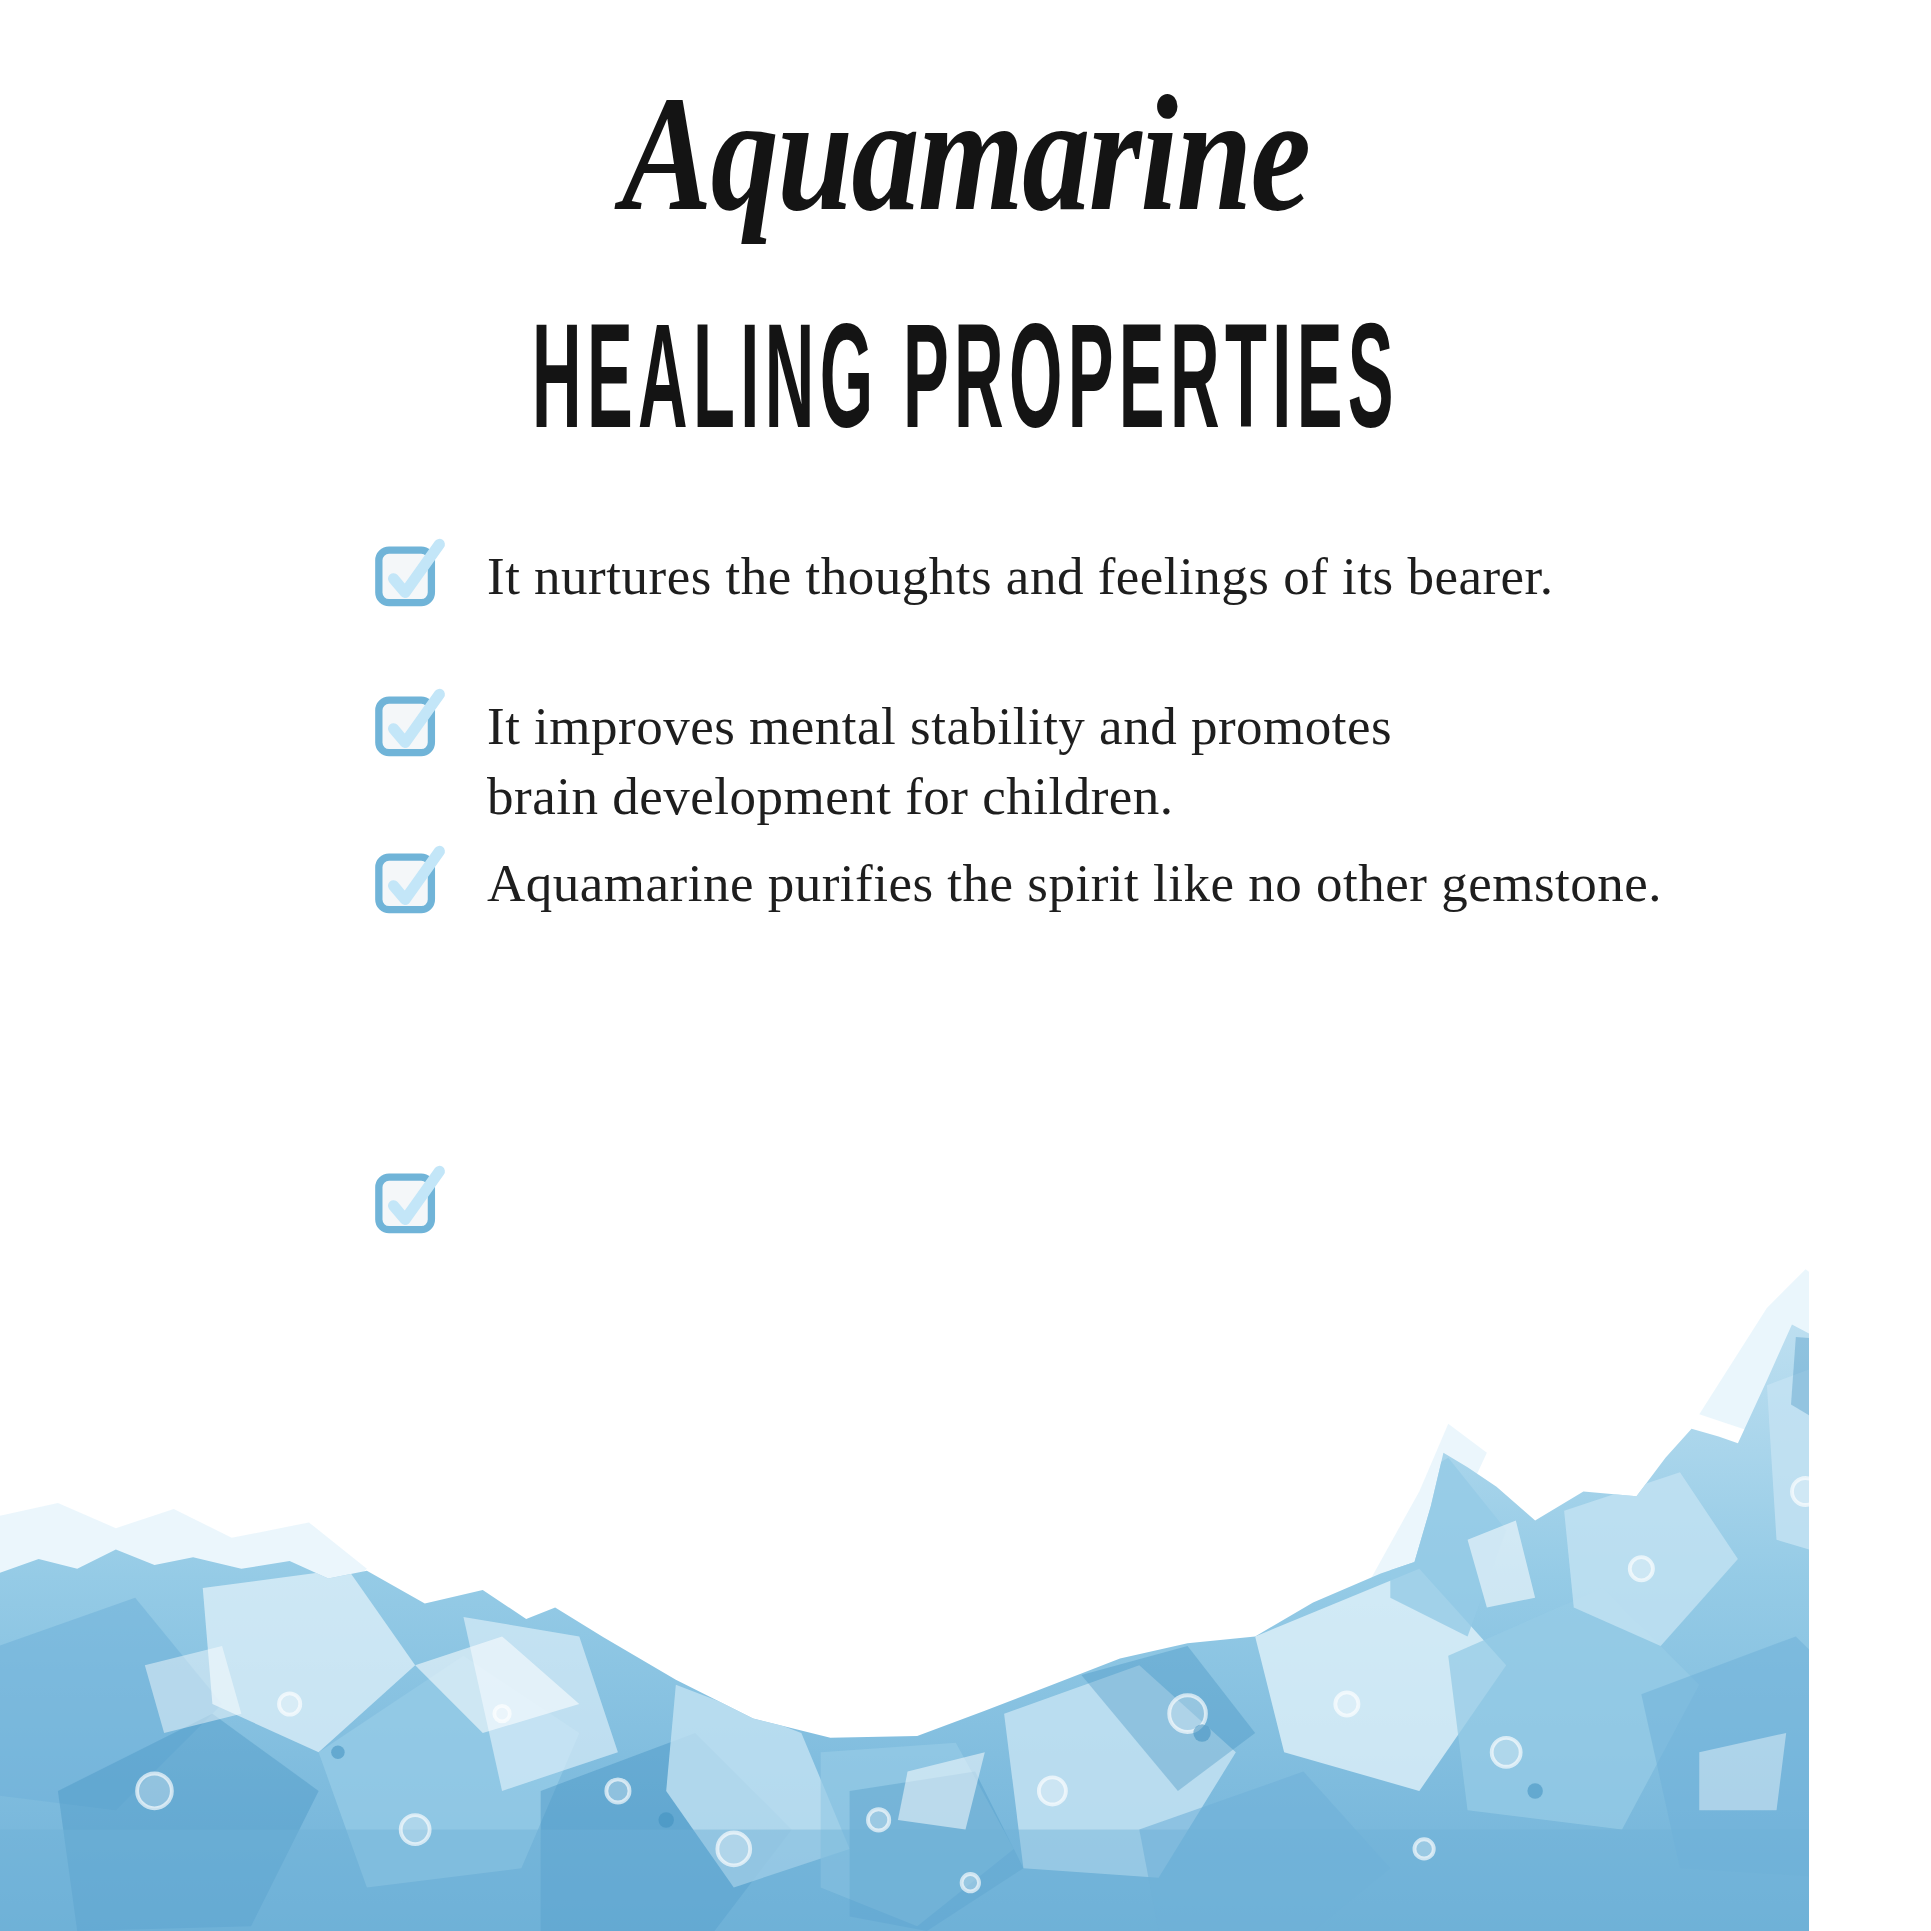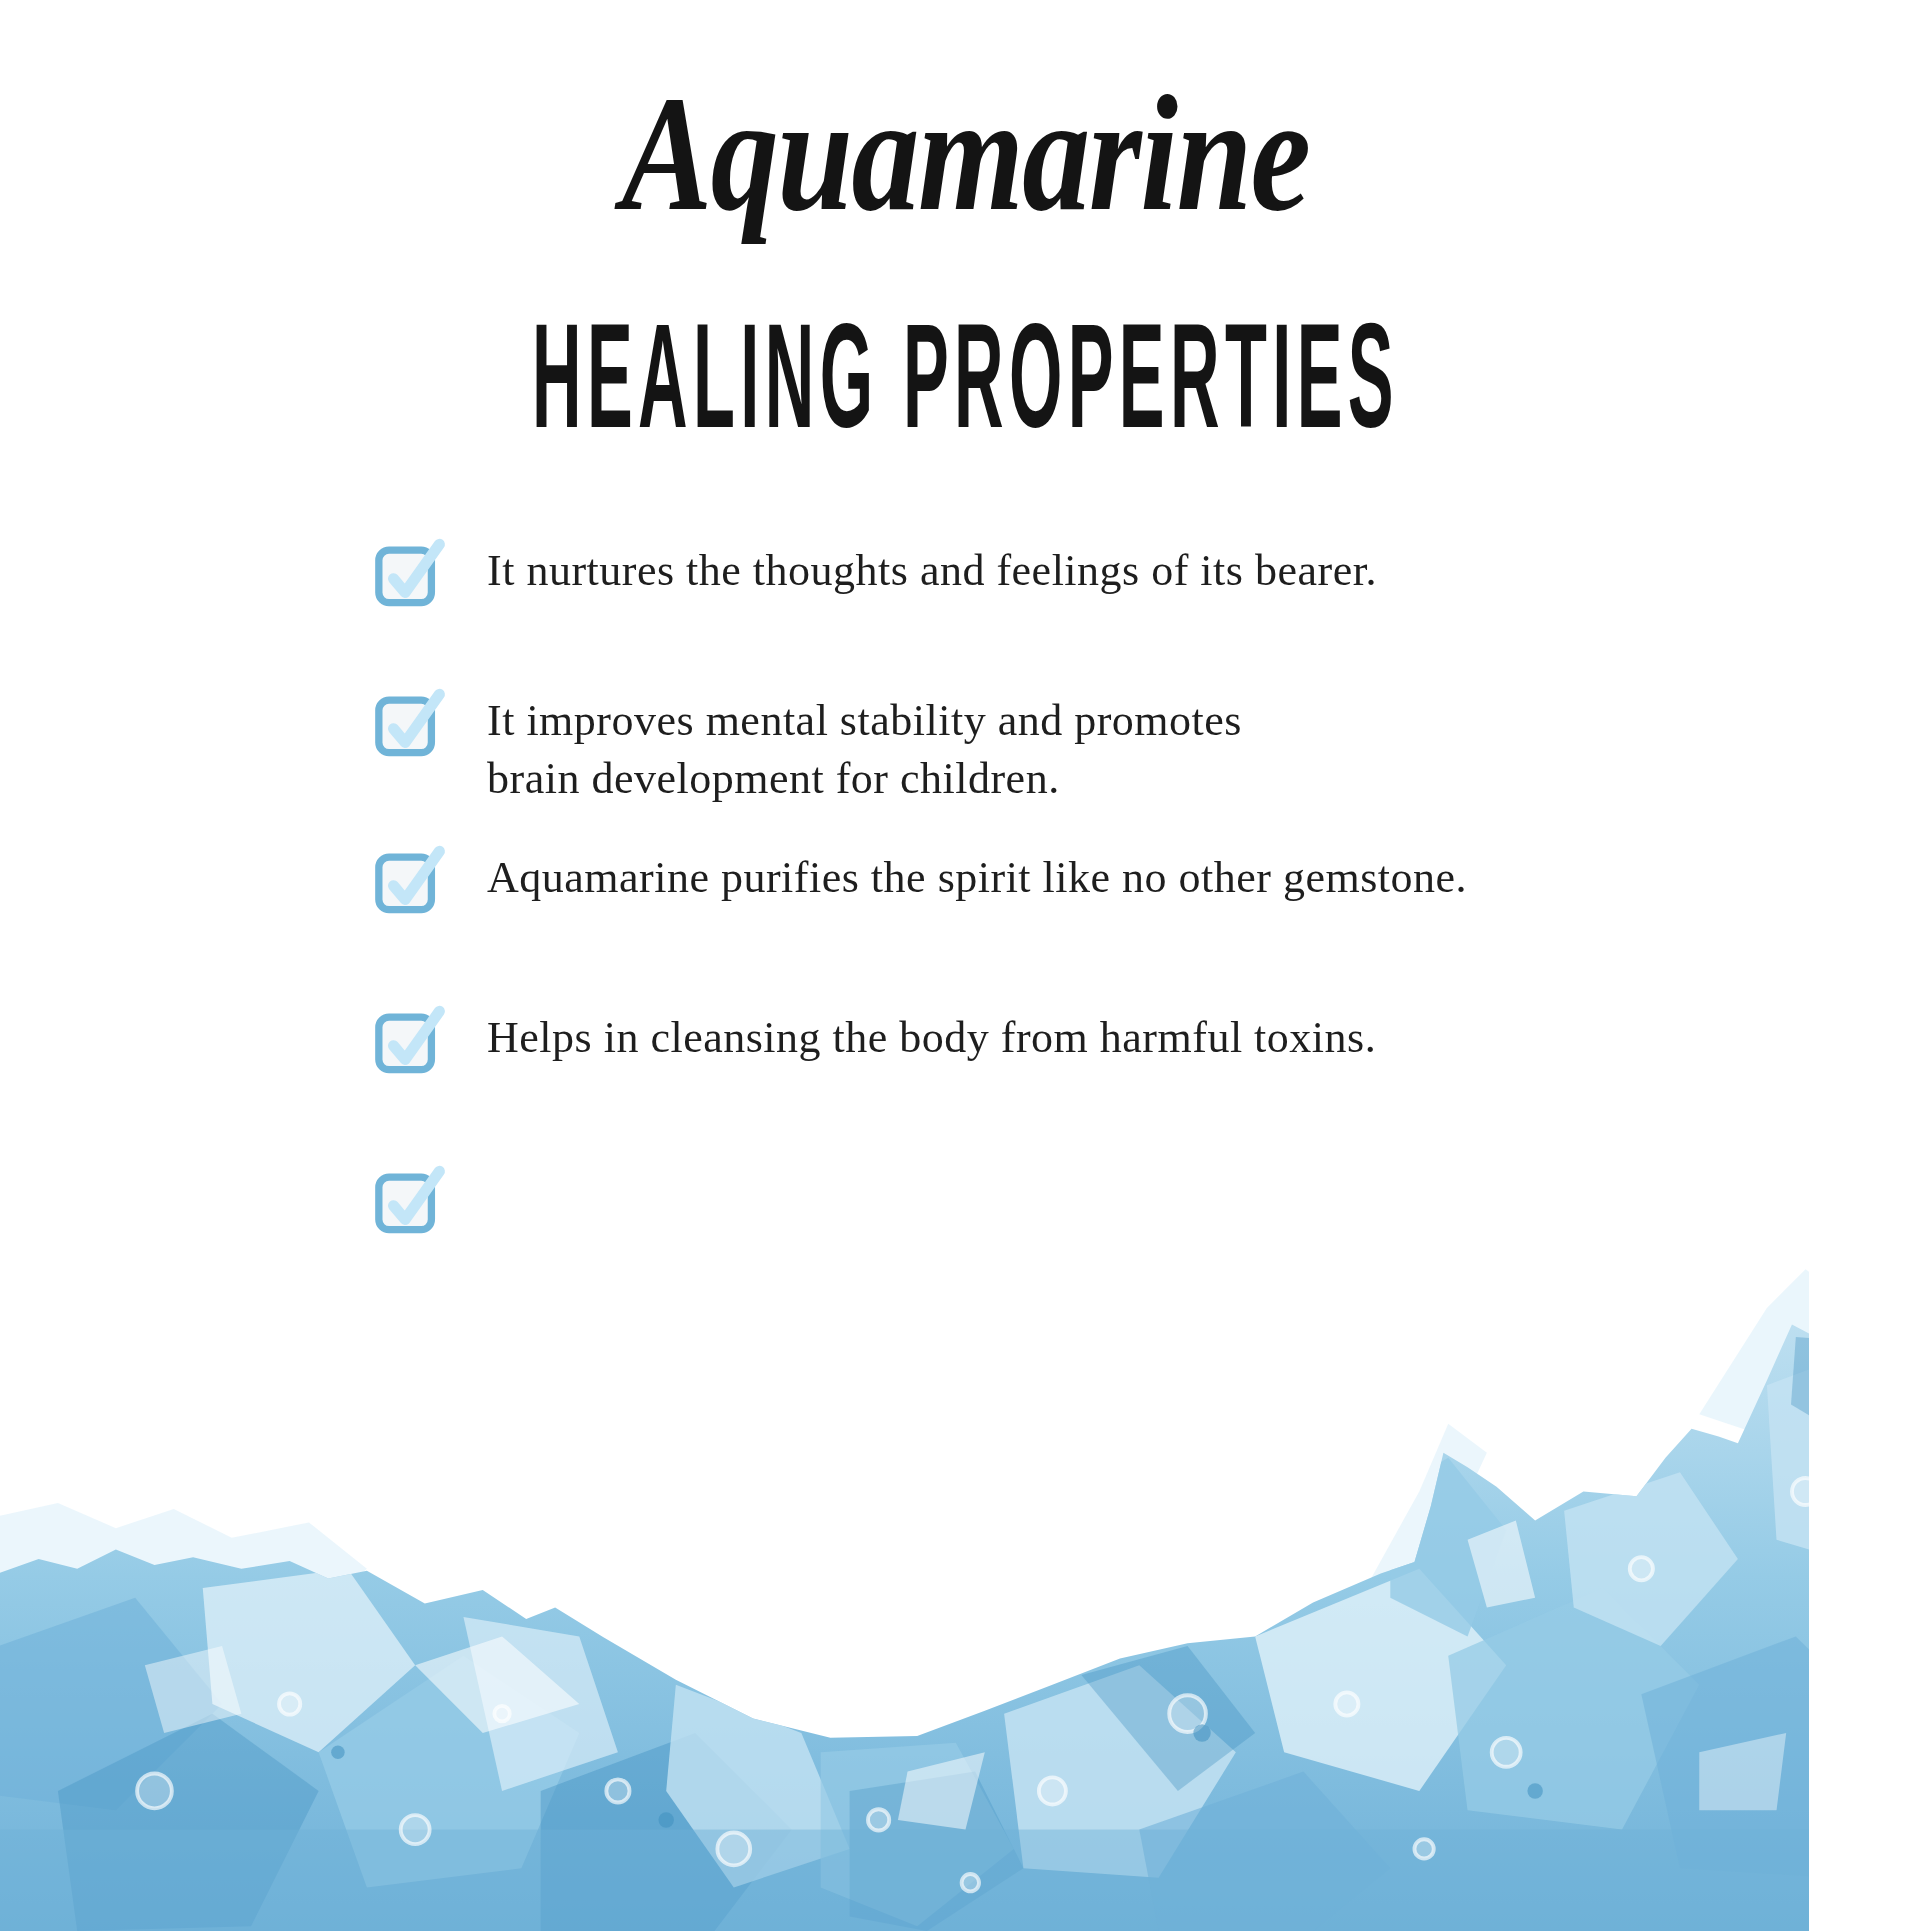--- a/index.html
+++ b/index.html
@@ -60,21 +60,21 @@
   }
   .cb-mark{
     fill:none;
     stroke:var(--checkbox-check,#c3e6f8);
     stroke-width:15;
     stroke-linecap:round;
     stroke-linejoin:round;
   }
   .item-text{
     font-family:"Liberation Serif", serif;
-    font-size:44px;
+    font-size:53px;
     line-height:1.32;
     letter-spacing:0.5px;
     color:var(--text-color,#1e1e1e);
     white-space:pre-line;
     padding-top:4.8px;
   }
 
   
   .ice{
     position:absolute;left:0;top:1250px;width:1931px;height:681px;
@@ -113,29 +113,20 @@
   <div class="item item-3">
     <span class="check">
       <svg viewBox="0 0 100 100" aria-hidden="true">
         <rect class="cb-box" x="8" y="18" width="72" height="72" rx="14"></rect>
         <polyline class="cb-mark" points="28,57 44,76 91,10"></polyline>
       </svg>
     </span>
     <span class="item-text">Aquamarine purifies the spirit like no other gemstone.</span>
   </div>
 
-  <div class="item item-4">
-    <span class="check">
-      <svg viewBox="0 0 100 100" aria-hidden="true">
-        <rect class="cb-box" x="8" y="18" width="72" height="72" rx="14"></rect>
-        <polyline class="cb-mark" points="28,57 44,76 91,10"></polyline>
-      </svg>
-    </span>
-    <span class="item-text">Helps in cleansing the body from harmful toxins.</span>
-  </div>
 
   <div class="item item-5">
     <span class="check">
       <svg viewBox="0 0 100 100" aria-hidden="true">
         <rect class="cb-box" x="8" y="18" width="72" height="72" rx="14"></rect>
         <polyline class="cb-mark" points="28,57 44,76 91,10"></polyline>
       </svg>
     </span>
   </div>
 

